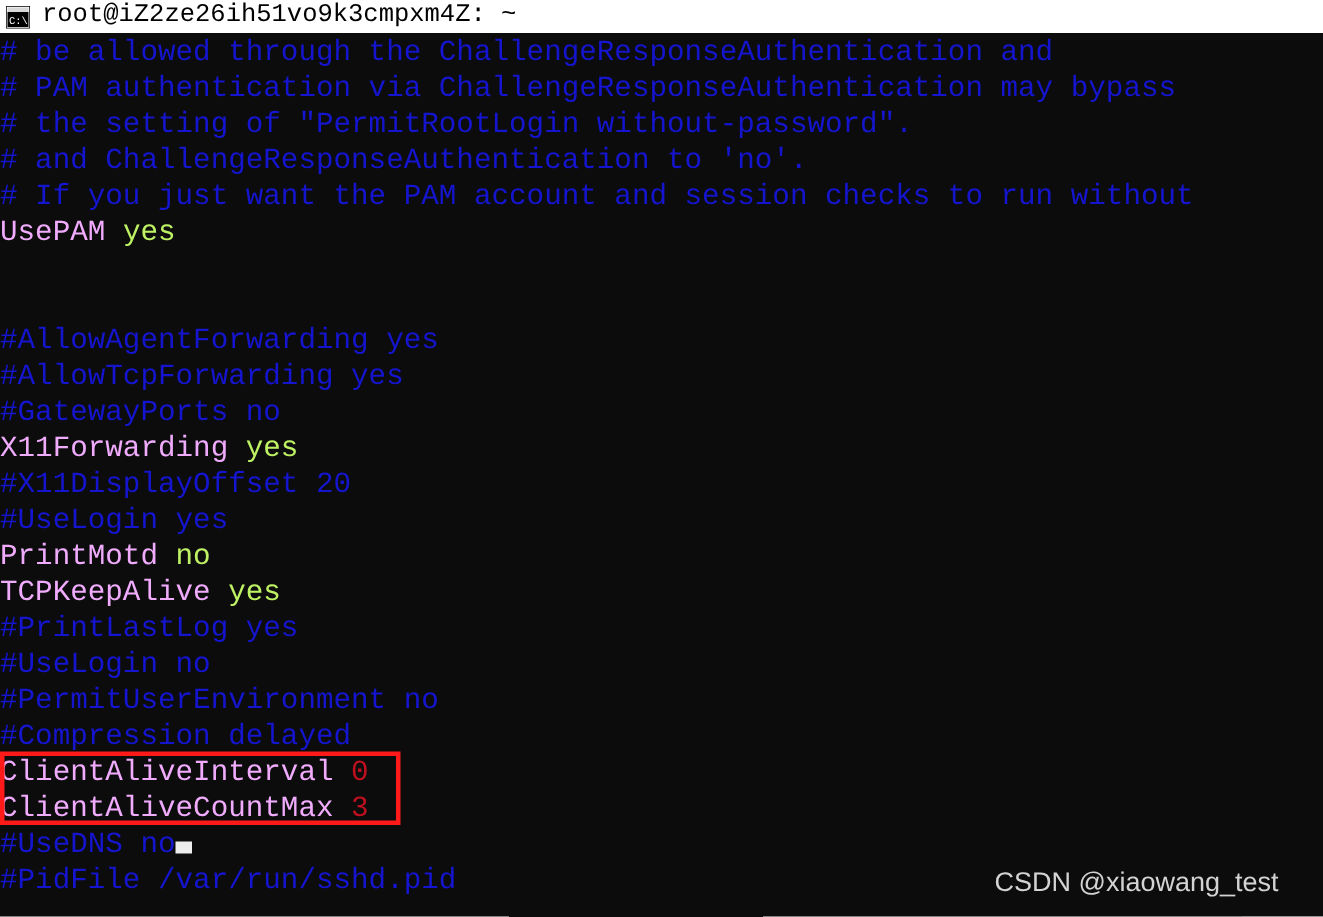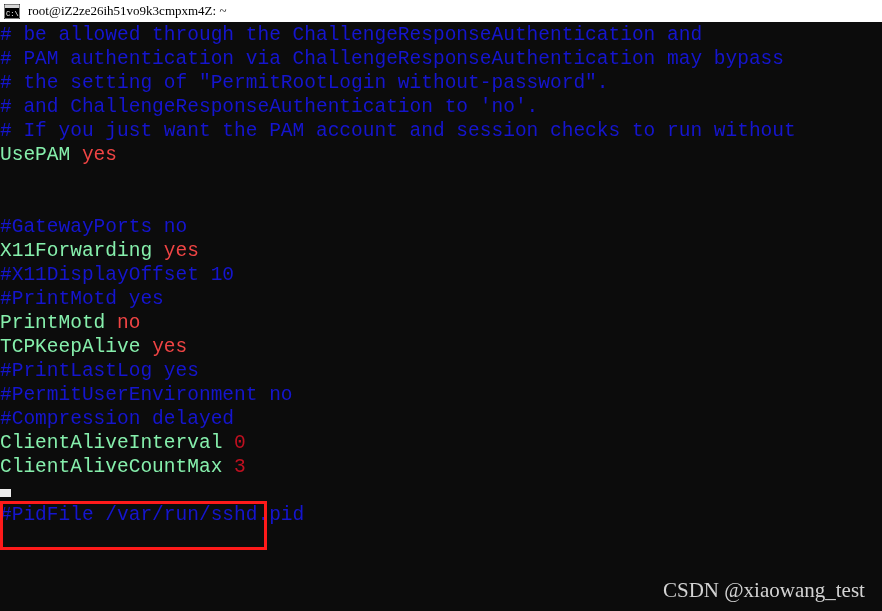--- a/index.html
+++ b/index.html
@@ -30,22 +30,22 @@
   }
   .tb-icon {
     width: 16px;
     height: 15px;
     flex: 0 0 auto;
     margin-right: 8px;
     position: relative;
   }
   .tb-icon svg { display: block; }
   .tb-title {
-    font-family: Liberation Serif, serif;
-    font-size: 13px;
+    font-family: Liberation Mono, monospace;
+    font-size: 17px;
     color: #000000;
     white-space: pre;
     line-height: 22px;
   }
 
   
   .term {
     position: absolute;
     top: 22px;
     left: 0;
@@ -61,22 +61,22 @@
   }
   .line {
     height: 24px;
     line-height: 24px;
     font-size: 19.5px;
     letter-spacing: 0px;
     white-space: pre;
     padding-left: 0px;
   }
   .c-comment { color: #1515cf; }
-  .c-key     { color: #86efac; }
-  .c-val     { color: #ef4444; }
+  .c-key     { color: #f0abfc; }
+  .c-val     { color: #bef264; }
   .c-num     { color: #c01020; }
 
   .cursor {
     display: inline-block;
     width: 11px;
     height: 8px;
     background: #eeeeee;
     vertical-align: baseline;
     position: relative;
     top: 1px;
@@ -87,22 +87,22 @@
     position: absolute;
     border: 3px solid #ff1a1a;
     box-sizing: border-box;
     pointer-events: none;
     background: transparent;
   }
 
   
   .watermark {
     position: absolute;
-    font-family: Liberation Serif, serif;
-    font-size: 21px;
+    font-family: Liberation Sans, sans-serif;
+    font-size: 18px;
     color: #d3d3d3;
     white-space: pre;
   }
 </style>
 </head>
 <body>
 
 <div id="app">
 
   <div class="titlebar">
@@ -120,32 +120,35 @@
   <div class="term">
     <div class="term-inner" id="term-inner">
         <div class="line"><span class="c-comment"># be allowed through the ChallengeResponseAuthentication and</span></div>
         <div class="line"><span class="c-comment"># PAM authentication via ChallengeResponseAuthentication may bypass</span></div>
         <div class="line"><span class="c-comment"># the setting of "PermitRootLogin without-password".</span></div>
         <div class="line"><span class="c-comment"># and ChallengeResponseAuthentication to 'no'.</span></div>
         <div class="line"><span class="c-comment"># If you just want the PAM account and session checks to run without</span></div>
         <div class="line"><span class="c-key">UsePAM</span><span class="c-val"> yes</span></div>
         <div class="line">&nbsp;</div>
         <div class="line">&nbsp;</div>
+        <div class="line"><span class="c-comment">#AllowAgentForwarding yes</span></div>
+        <div class="line"><span class="c-comment">#AllowTcpForwarding yes</span></div>
         <div class="line"><span class="c-comment">#GatewayPorts no</span></div>
         <div class="line"><span class="c-key">X11Forwarding</span><span class="c-val"> yes</span></div>
-        <div class="line"><span class="c-comment">#X11DisplayOffset 10</span></div>
-        <div class="line"><span class="c-comment">#PrintMotd yes</span></div>
+        <div class="line"><span class="c-comment">#X11DisplayOffset 20</span></div>
+        <div class="line"><span class="c-comment">#UseLogin yes</span></div>
         <div class="line"><span class="c-key">PrintMotd</span><span class="c-val"> no</span></div>
         <div class="line"><span class="c-key">TCPKeepAlive</span><span class="c-val"> yes</span></div>
         <div class="line"><span class="c-comment">#PrintLastLog yes</span></div>
+        <div class="line"><span class="c-comment">#UseLogin no</span></div>
         <div class="line"><span class="c-comment">#PermitUserEnvironment no</span></div>
         <div class="line"><span class="c-comment">#Compression delayed</span></div>
         <div class="line"><span class="c-key">ClientAliveInterval</span><span class="c-num"> 0</span></div>
         <div class="line"><span class="c-key">ClientAliveCountMax</span><span class="c-num"> 3</span></div>
-        <div class="line"><span class="cursor"></span></div>
+        <div class="line"><span class="c-comment">#UseDNS no</span><span class="cursor"></span></div>
         <div class="line"><span class="c-comment">#PidFile /var/run/sshd.pid</span></div>
       </div>
   </div>
 
   <div class="redbox" id="redbox" style="left: 0px; top: 501px; width: 267px; height: 49px; border-color: rgb(255, 26, 26);"></div>
 
   <div class="watermark" id="watermark" style="left: 663px; top: 578px; color: rgb(211, 211, 211);">CSDN @xiaowang_test</div>
 
 </div>
 

